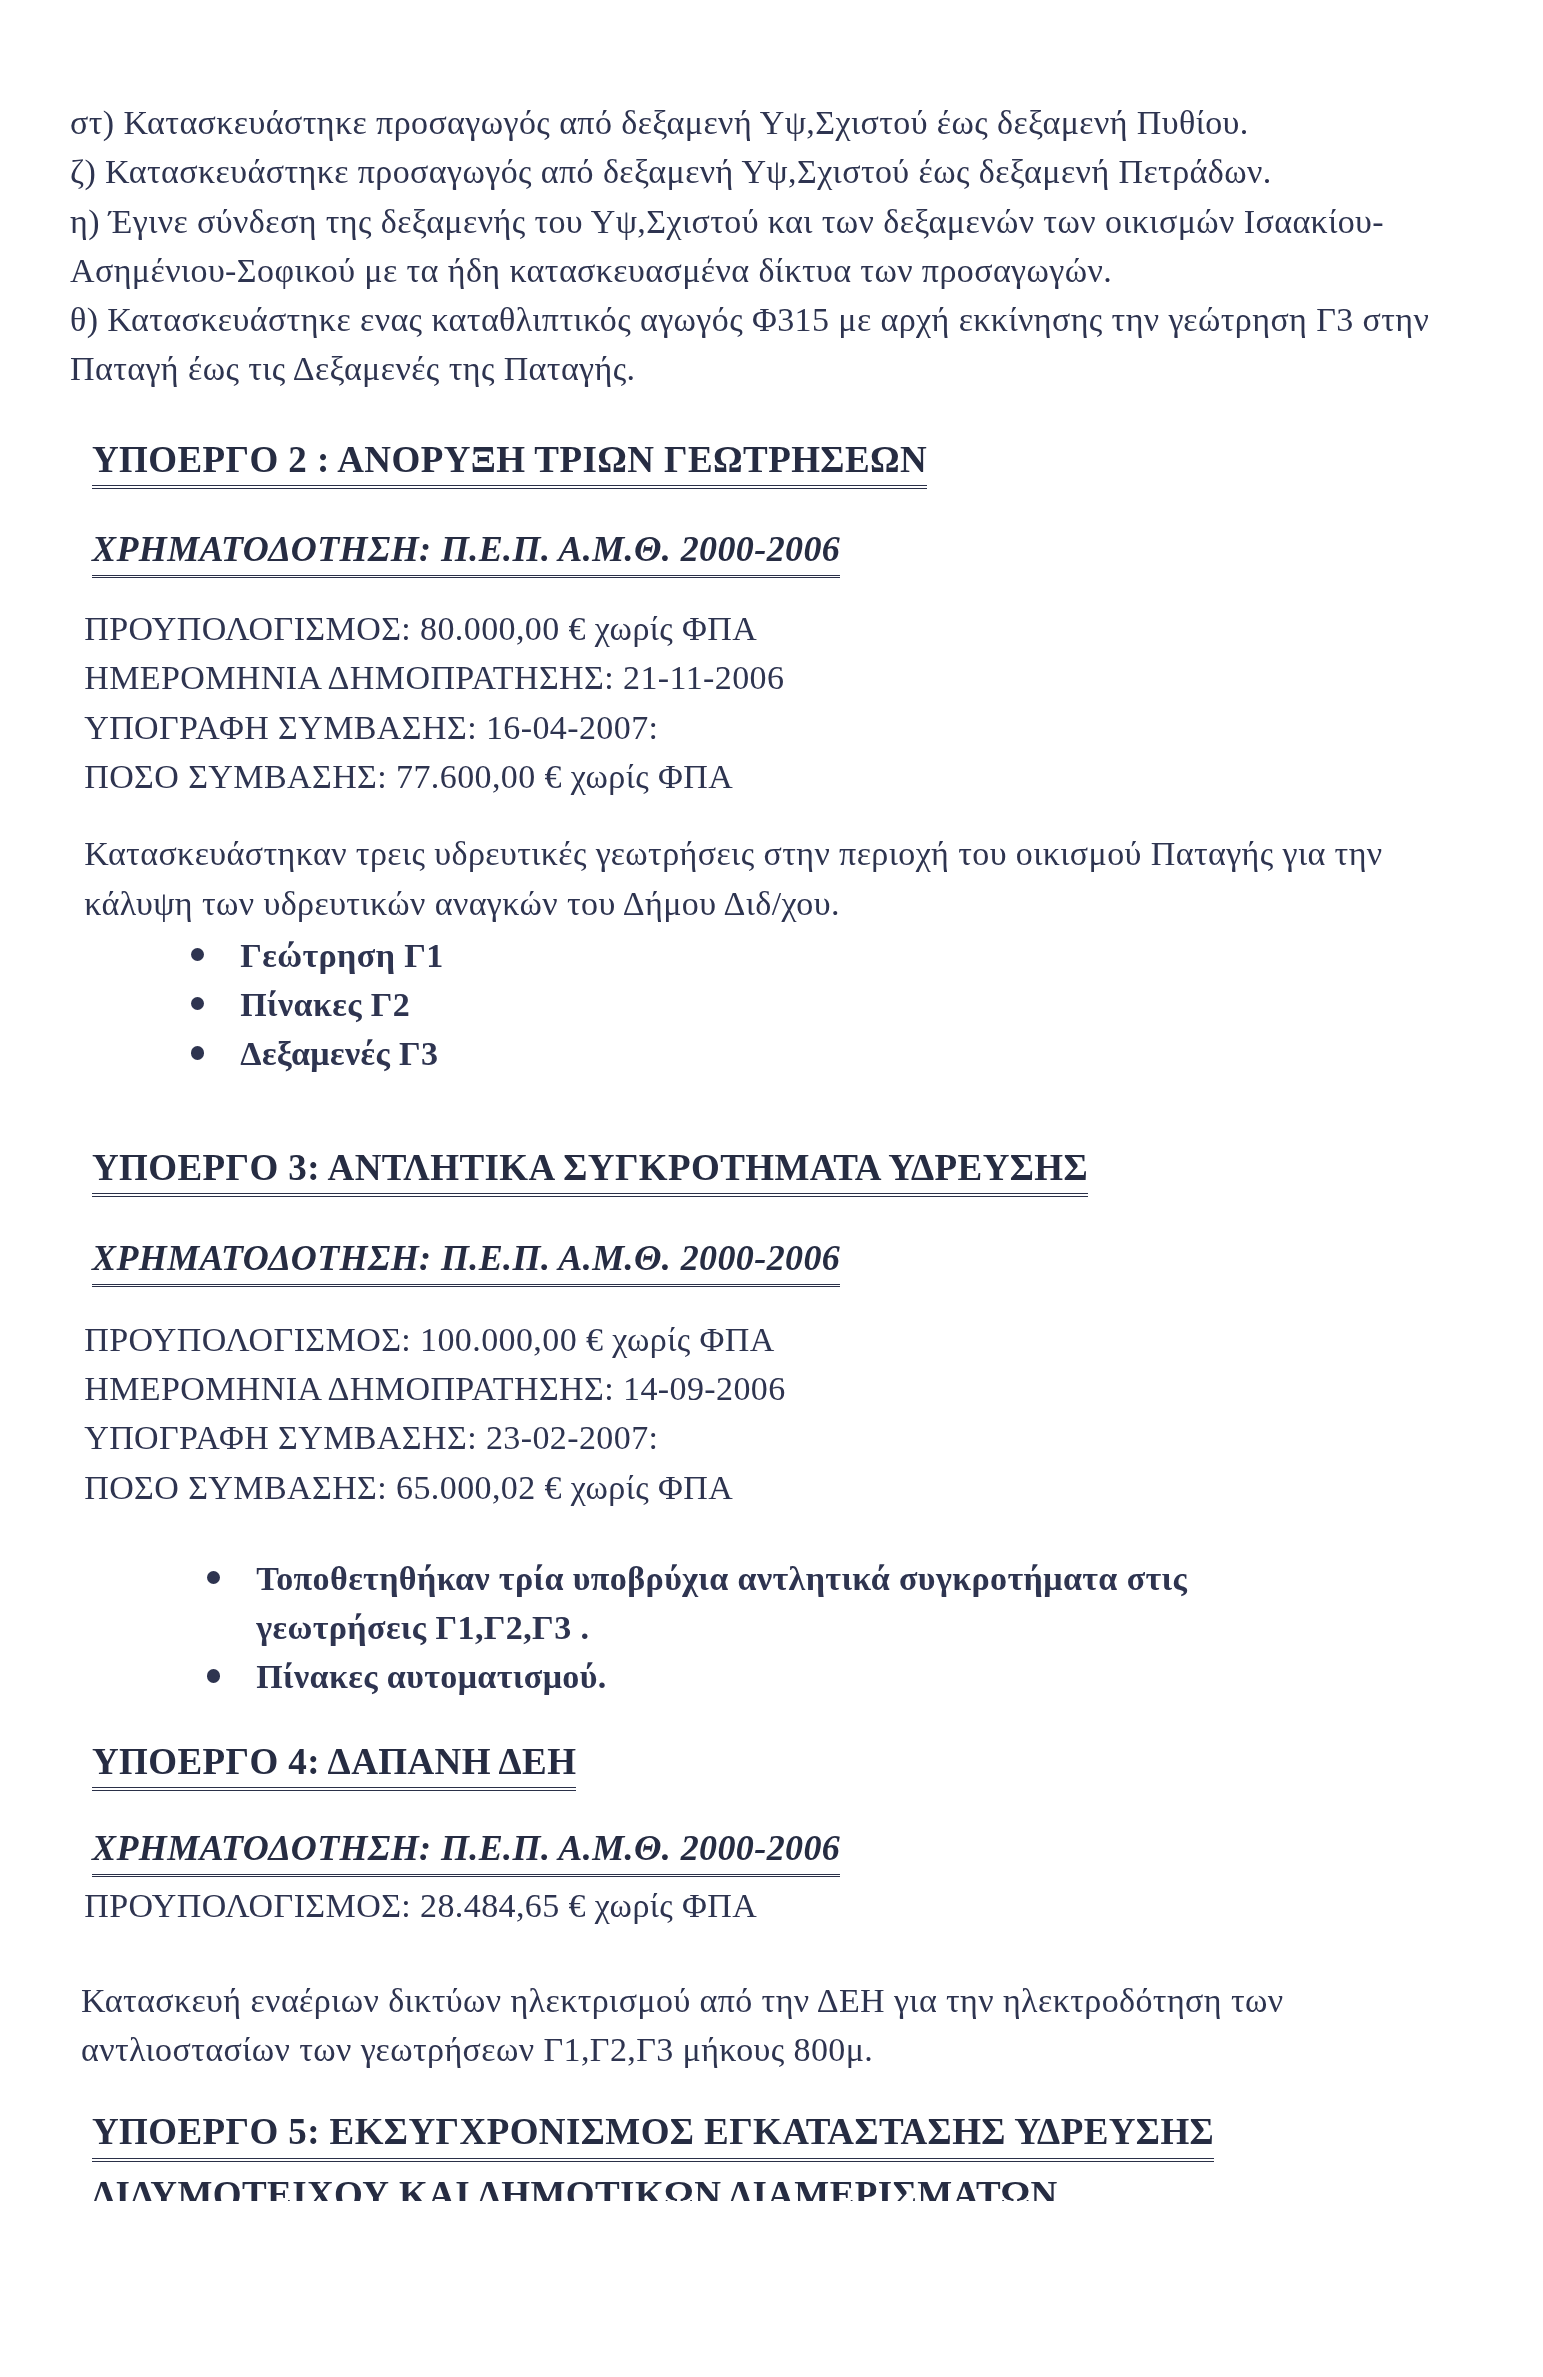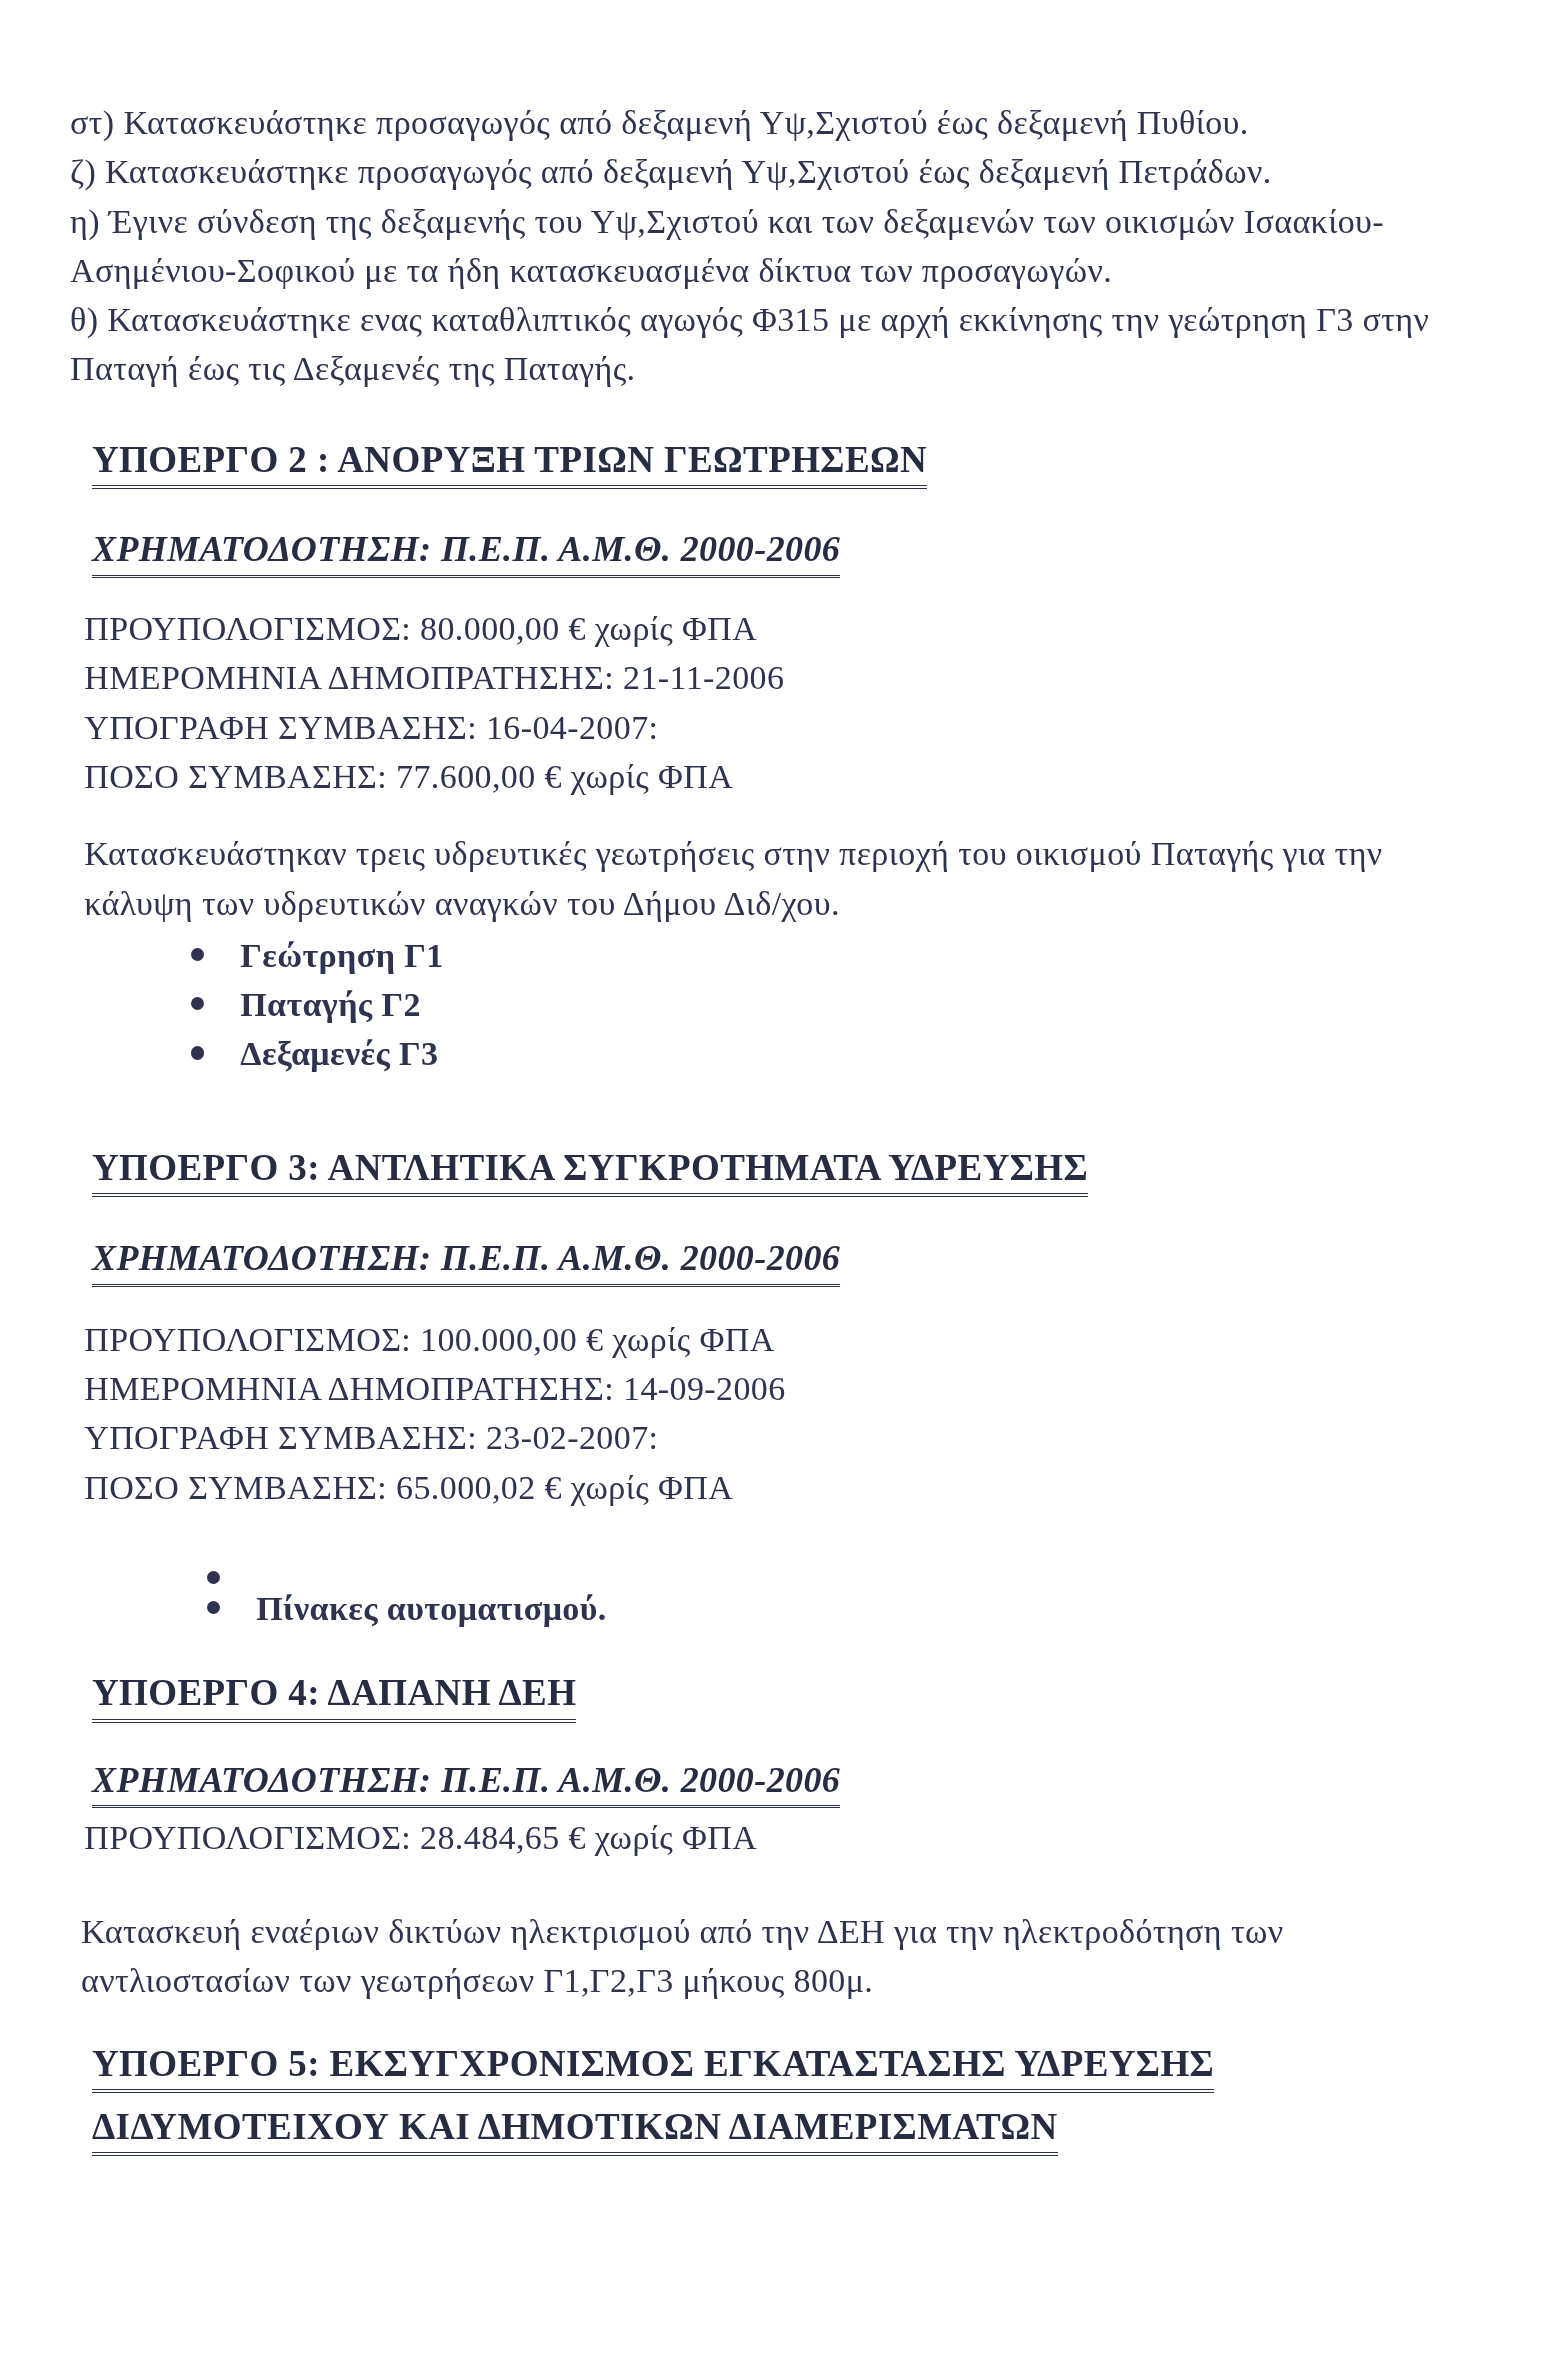--- a/index.html
+++ b/index.html
@@ -99,21 +99,21 @@
       <p>ΠΟΣΟ ΣΥΜΒΑΣΗΣ: 77.600,00 € χωρίς ΦΠΑ</p>
     </div>
     <p class="para">Κατασκευάστηκαν τρεις υδρευτικές γεωτρήσεις στην περιοχή του οικισμού Παταγής για την κάλυψη των υδρευτικών αναγκών του Δήμου Διδ/χου.</p>
     <div class="bullets">
       <div class="bullet-row">
         <span class="bullet-dot"></span>
         <span class="bullet-text">Γεώτρηση Γ1</span>
       </div>
       <div class="bullet-row">
         <span class="bullet-dot"></span>
-        <span class="bullet-text">Παταγής Γ2</span>
+        <span class="bullet-text">Πίνακες Γ2</span>
       </div>
       <div class="bullet-row">
         <span class="bullet-dot"></span>
         <span class="bullet-text">Δεξαμενές Γ3</span>
       </div>
     </div>
   </div>
 
   <div class="section sec3">
     <div class="sec-title-wrap">
@@ -124,20 +124,21 @@
     </div>
     <div class="details">
       <p>ΠΡΟΥΠΟΛΟΓΙΣΜΟΣ: 100.000,00 € χωρίς ΦΠΑ</p>
       <p>ΗΜΕΡΟΜΗΝΙΑ ΔΗΜΟΠΡΑΤΗΣΗΣ: 14-09-2006</p>
       <p>ΥΠΟΓΡΑΦΗ ΣΥΜΒΑΣΗΣ: 23-02-2007:</p>
       <p>ΠΟΣΟ ΣΥΜΒΑΣΗΣ: 65.000,02 € χωρίς ΦΠΑ</p>
     </div>
     <div class="bullets">
       <div class="bullet-row">
         <span class="bullet-dot"></span>
+        <span class="bullet-text">Τοποθετηθήκαν τρία υποβρύχια αντλητικά συγκροτήματα στις γεωτρήσεις Γ1,Γ2,Γ3 .</span>
       </div>
       <div class="bullet-row">
         <span class="bullet-dot"></span>
         <span class="bullet-text">Πίνακες αυτοματισμού.</span>
       </div>
     </div>
   </div>
 
   <div class="section sec4">
     <div class="sec-title-wrap">

